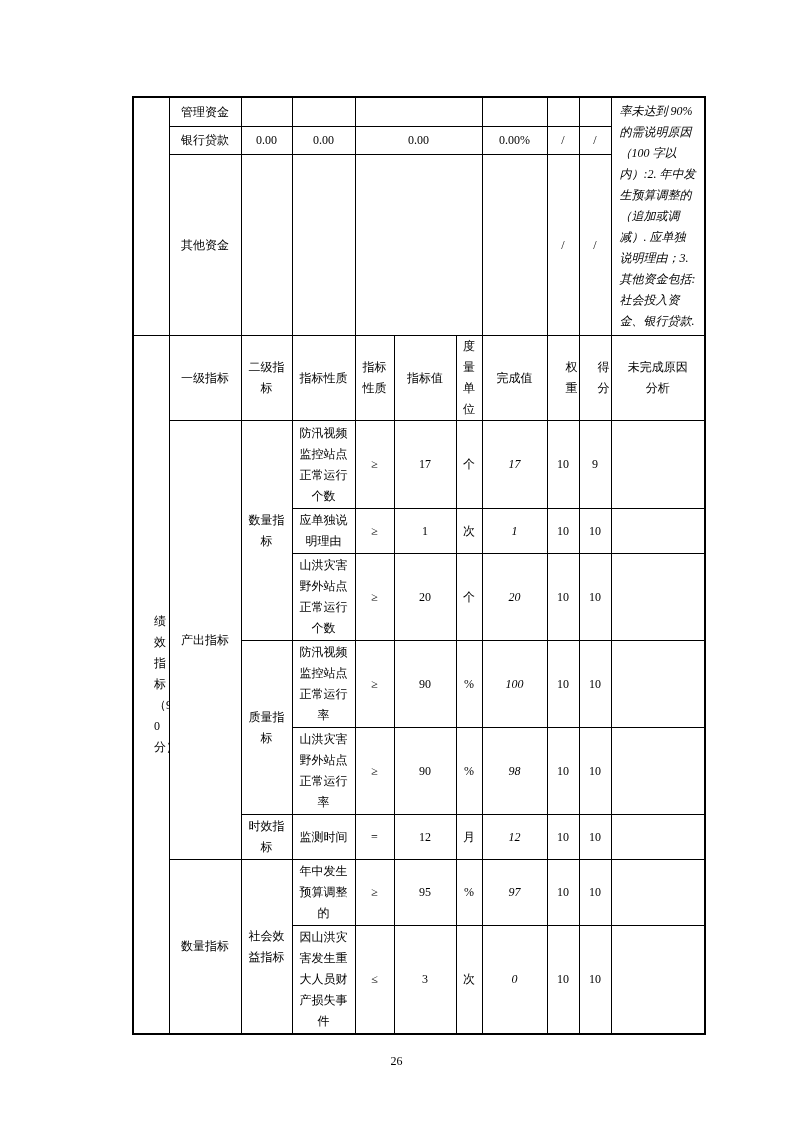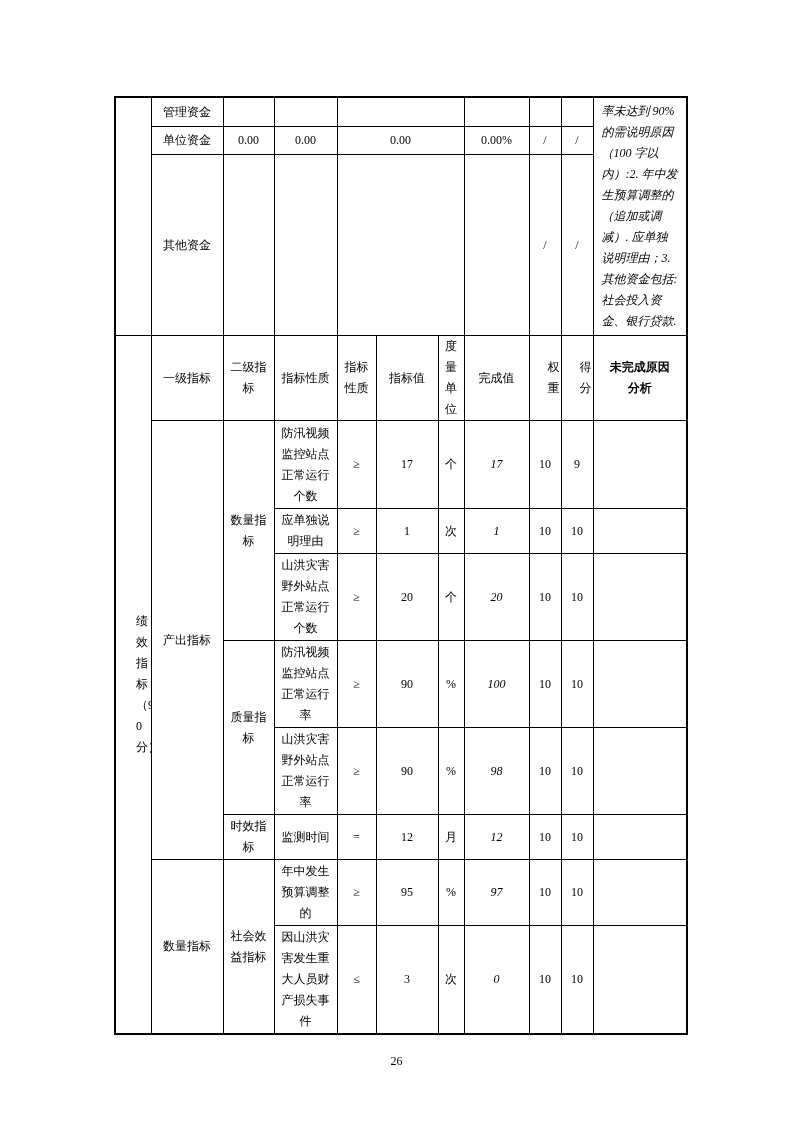--- a/index.html
+++ b/index.html
@@ -7,41 +7,41 @@
   body { font-family: "Liberation Serif", "DejaVu Serif", serif; color: #000; }
   .sheet {
     position: relative;
     width: 793px;
     height: 1122px;
     background: #ffffff;
     overflow: hidden;
   }
   table.main {
     position: absolute;
-    left: 114px;
+    left: 132px;
     top: 96px;
     width: 572px;
     border-collapse: collapse;
     table-layout: fixed;
     border: 2px solid #000;
   }
   td {
     border: 1px solid #000;
     font-size: 12px;
     line-height: 21px;
     text-align: center;
     vertical-align: middle;
     padding: 1px 2px;
     overflow: hidden;
     word-break: break-all;
   }
   td.spine { padding: 0 20px; }
   td.h-narrow { padding: 0 18px; }
   td.unit-col { padding: 0 6px; }
-  td.reason-h { padding: 0 16px; font-weight: bold; }
+  td.reason-h { padding: 0 16px; }
   td.done-val {
     font-style: italic;
     font-family: "Liberation Serif", "DejaVu Serif", serif;
   }
   td.remark {
     font-style: italic;
     text-align: left;
     vertical-align: top;
     padding: 3px 8px;
     line-height: 21px;
@@ -83,21 +83,21 @@
       <td>管理资金</td>
       <td></td>
       <td></td>
       <td colspan="3"></td>
       <td></td>
       <td></td>
       <td></td>
       <td class="remark" rowspan="3">率未达到 90%的需说明原因（100 字以内）:2. 年中发生预算调整的（追加或调减）. 应单独说明理由；3. 其他资金包括:社会投入资金、银行贷款.</td>
     </tr>
     <tr style="height:27px">
-      <td>单位资金</td>
+      <td>银行贷款</td>
       <td>0.00</td>
       <td>0.00</td>
       <td colspan="3">0.00</td>
       <td>0.00%</td>
       <td>/</td>
       <td>/</td>
     </tr>
     <tr style="height:175px">
       <td>其他资金</td>
       <td></td>

